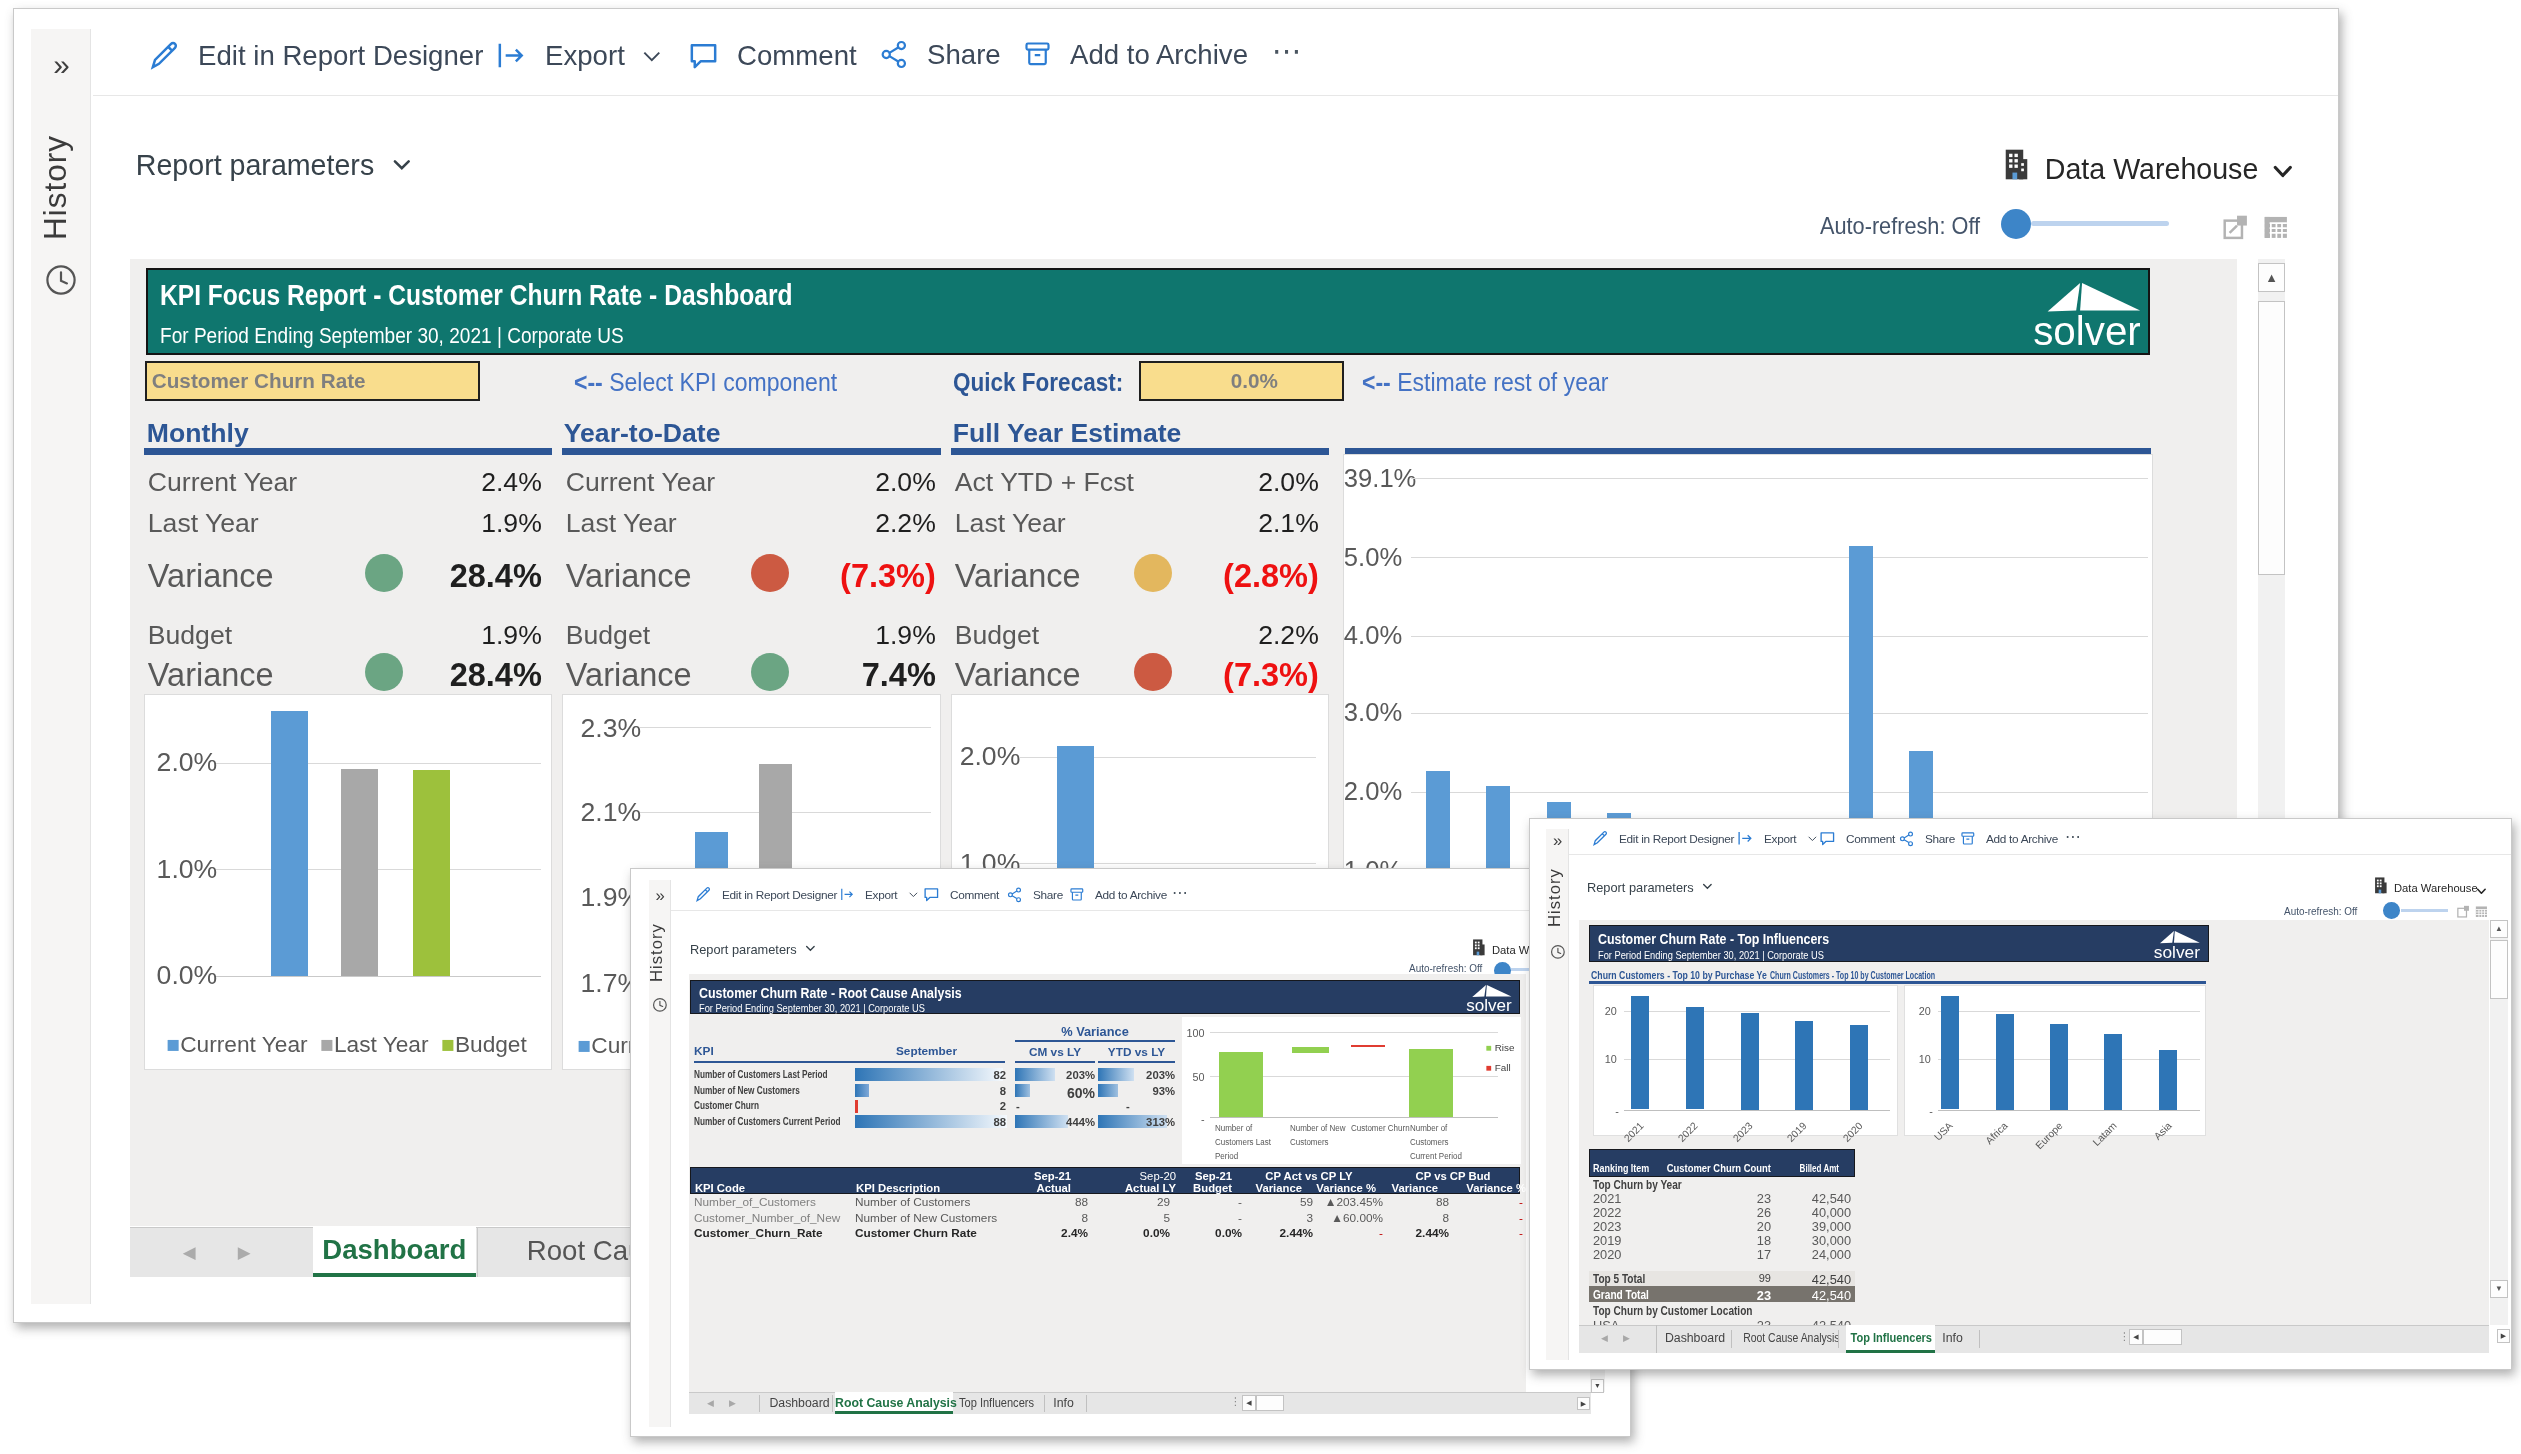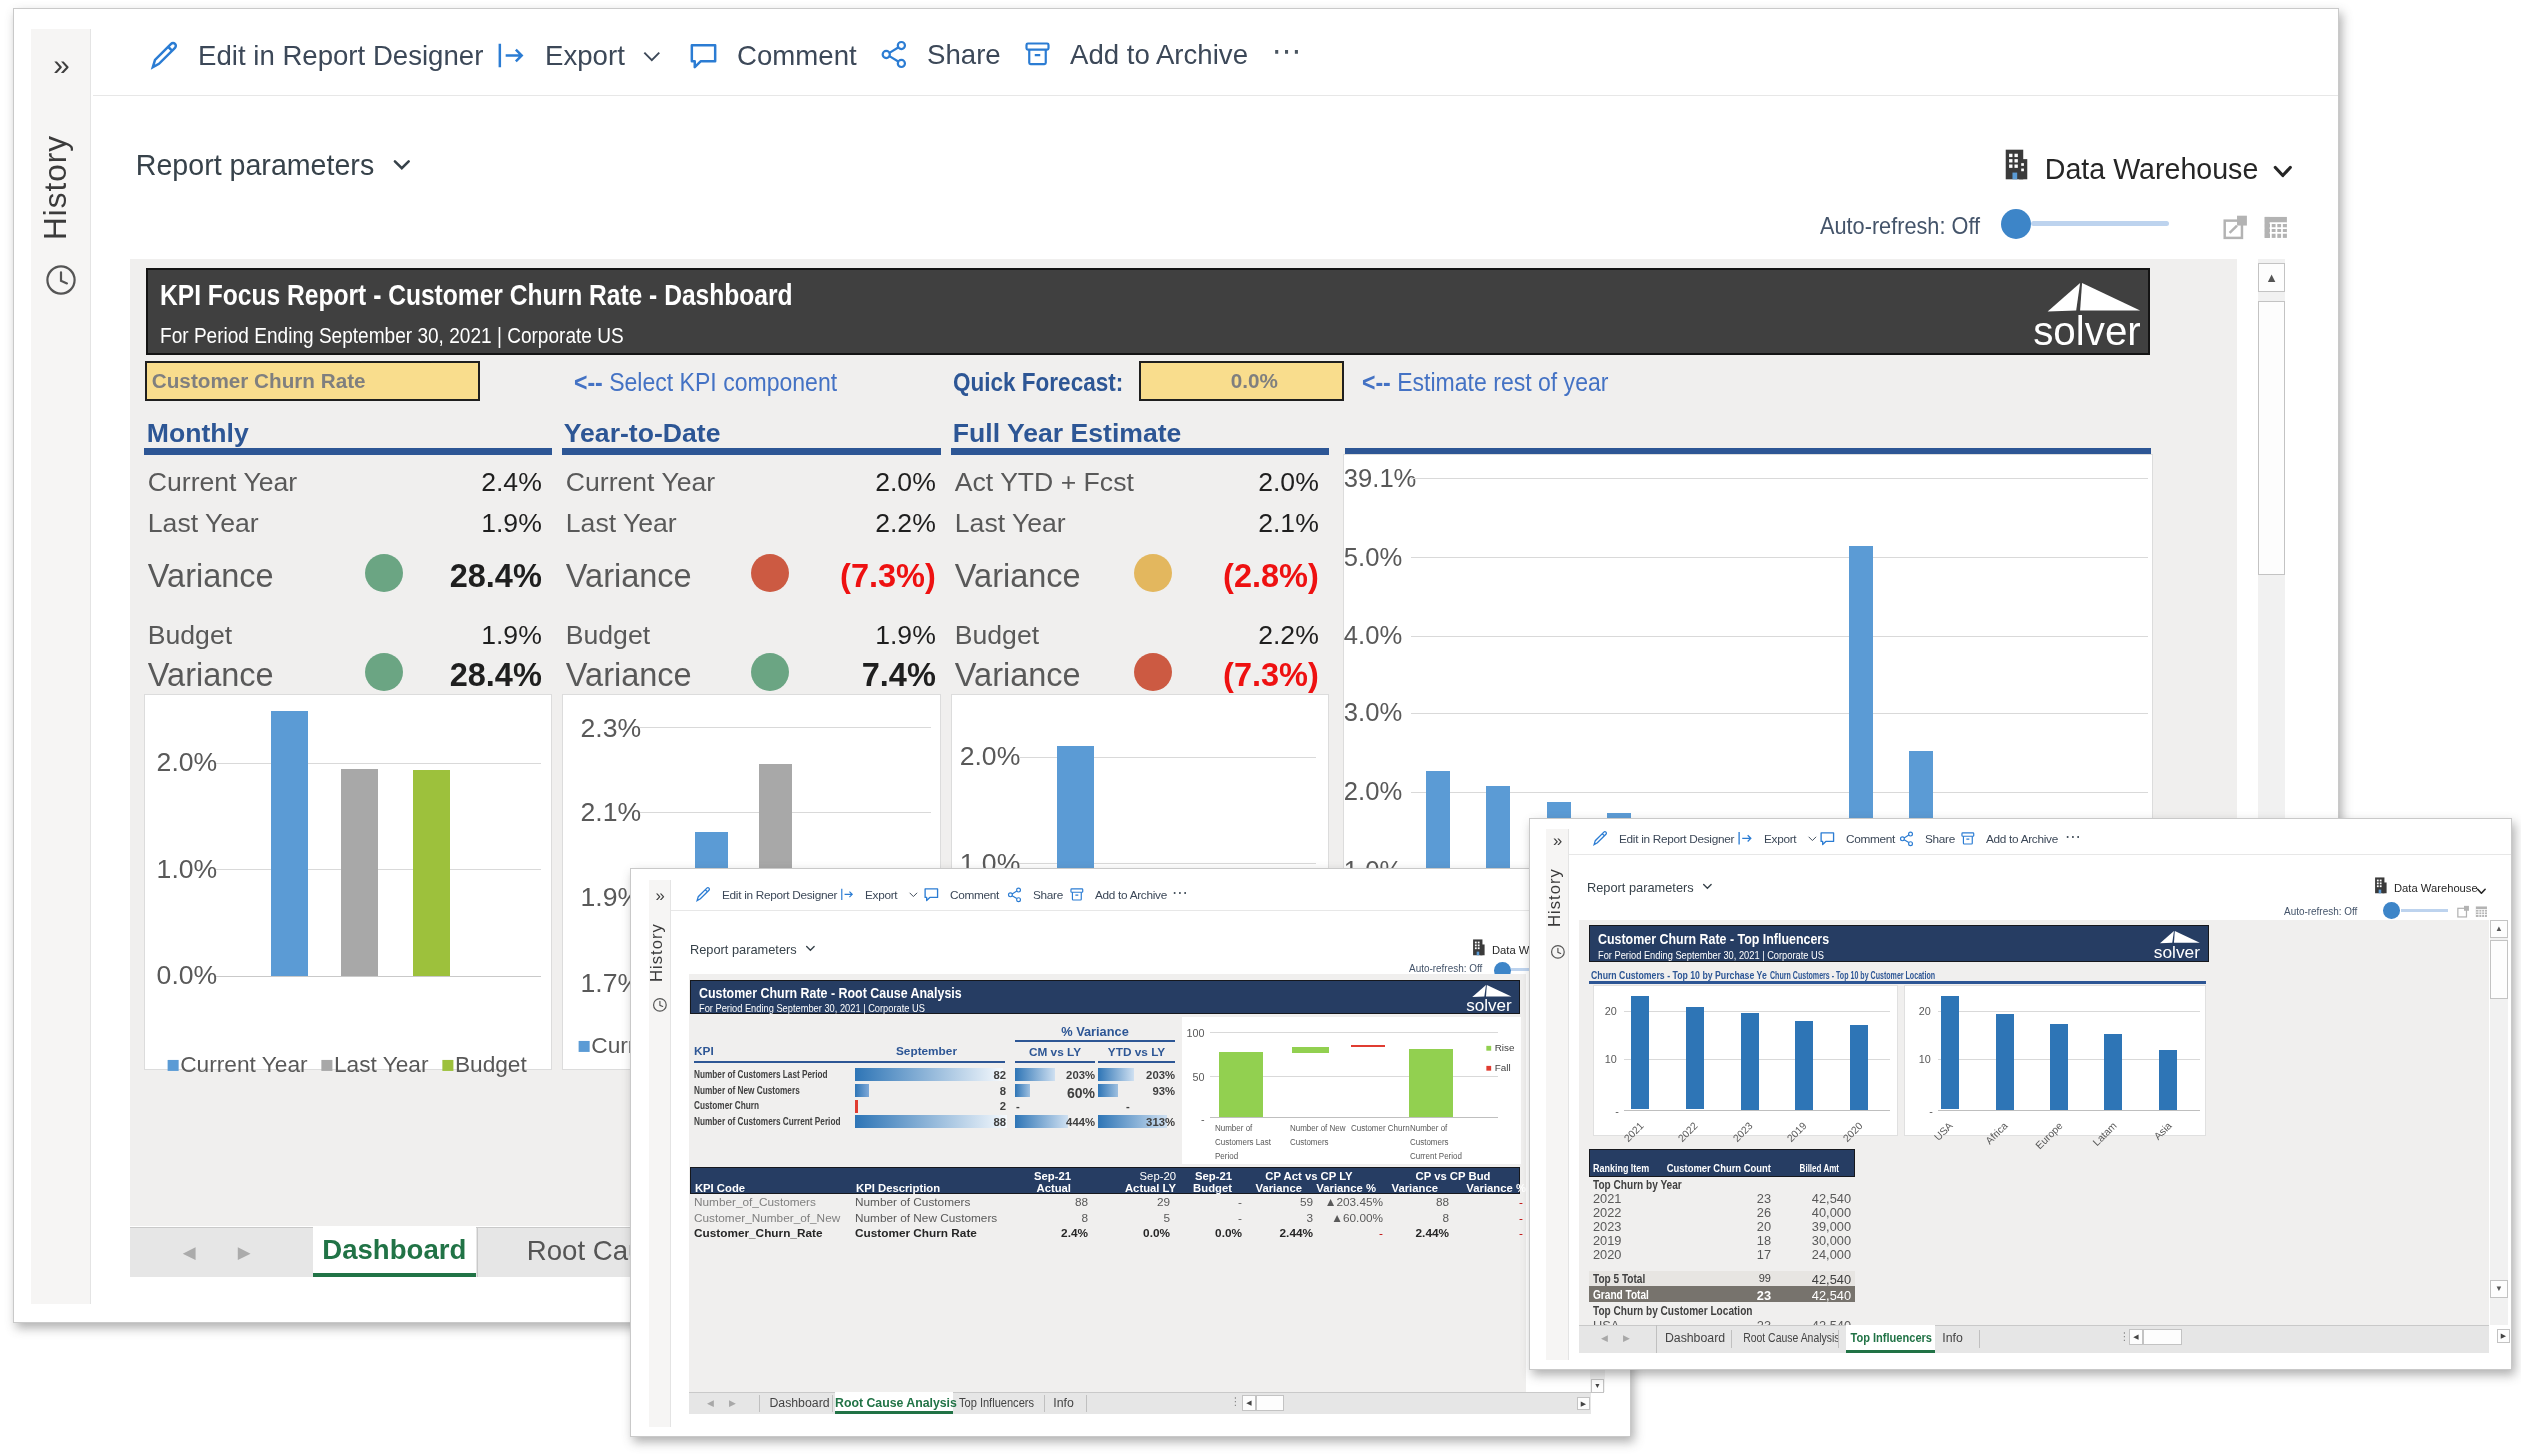--- a/index.html
+++ b/index.html
@@ -4,21 +4,21 @@
 <style>
 * { margin:0; padding:0; box-sizing:border-box; }
 html,body { width:2522px; height:1455px; background:#fff; font-family:"Liberation Sans", sans-serif; overflow:hidden; }
 body { position:relative; }
 .abs { position:absolute; }
 .win { position:absolute; background:#fff; border:1px solid #c9c9c9; box-shadow:3px 4.9px 9.9px rgba(80,80,80,.45); }
 .sidebar { position:absolute; background:#f6f5f4; border-right:1px solid #e4e4e4; }
 .chev { color:#3f3f3f; text-align:center; }
 .vhist { position:absolute; color:#3b3b3b; writing-mode:vertical-rl; transform:rotate(180deg); letter-spacing:1px; }
 .tbtxt { color:#3c4858; }
-.navyhdr { position:absolute; background:#404040; color:#fff; border:2px solid #141414; }
+.navyhdr { position:absolute; background:#0f766e; color:#fff; border:2px solid #141414; }
 .ybox { position:absolute; background:#f9dd8d; border:2px solid #1f1f1f; }
 .secline { position:absolute; background:#2d5695; }
 .sechdr { position:absolute; color:#2d5695; font-weight:bold; }
 .glab { color:#595959; }
 .gridl { position:absolute; background:#d9d9d9; height:1px; }
 .chartbox { position:absolute; background:#fff; border:1px solid #dcdcdc; }
 .bar { position:absolute; }
 .circ { position:absolute; border-radius:50%; }
 .redtx { color:#ee1111; }
 .tabstrip { position:absolute; background:#e6e6e6; border-top:1px solid #c9c9c9; }
@@ -200,21 +200,21 @@
   <div class="chartbox" style="left:130px; top:685px; width:408px; height:376px;">
     <div class="abs glab" style="left:11.8px; top:52px; font-size:26.6px;">2.0%</div>
     <div class="abs glab" style="left:11.8px; top:159px; font-size:26.6px;">1.0%</div>
     <div class="abs glab" style="left:11.8px; top:265px; font-size:26.6px;">0.0%</div>
     <div class="gridl" style="left:71px; top:68px; width:325px;"></div>
     <div class="gridl" style="left:71px; top:174px; width:325px;"></div>
     <div class="gridl" style="left:71px; top:281px; width:325px; background:#c9c9c9;"></div>
     <div class="bar" style="left:126px; top:15.8px; width:37px; height:265px; background:#5b9bd5;"></div>
     <div class="bar" style="left:196px; top:74px; width:37px; height:207px; background:#a8a8a8;"></div>
     <div class="bar" style="left:268px; top:75px; width:37px; height:206px; background:#9dc13c;"></div>
-    <div class="abs" style="left:21.7px; top:336px; font-size:22.7px;margin-top:20px;"><span style="color:#5b9bd5;">■</span><span class="glab">Current Year</span>&nbsp;&nbsp;<span style="color:#a8a8a8;">■</span><span class="glab">Last Year</span>&nbsp;&nbsp;<span style="color:#9dc13c;">■</span><span class="glab">Budget</span></div>
+    <div class="abs" style="left:21.7px; top:336px; font-size:22.7px;"><span style="color:#5b9bd5;">■</span><span class="glab">Current Year</span>&nbsp;&nbsp;<span style="color:#a8a8a8;">■</span><span class="glab">Last Year</span>&nbsp;&nbsp;<span style="color:#9dc13c;">■</span><span class="glab">Budget</span></div>
   </div>
 
   <div class="chartbox" style="left:548px; top:685px; width:379px; height:376px;">
     <div class="abs glab" style="left:17.7px; top:17.7px; font-size:26.6px;">2.3%</div>
     <div class="abs glab" style="left:17.7px; top:102px; font-size:26.6px;">2.1%</div>
     <div class="abs glab" style="left:17.7px; top:187px; font-size:26.6px;">1.9%</div>
     <div class="abs glab" style="left:17.7px; top:273px; font-size:26.6px;">1.7%</div>
     <div class="gridl" style="left:77px; top:32.5px; width:291px;"></div>
     <div class="gridl" style="left:77px; top:117px; width:291px;"></div>
     <div class="gridl" style="left:77px; top:202px; width:291px;"></div>

